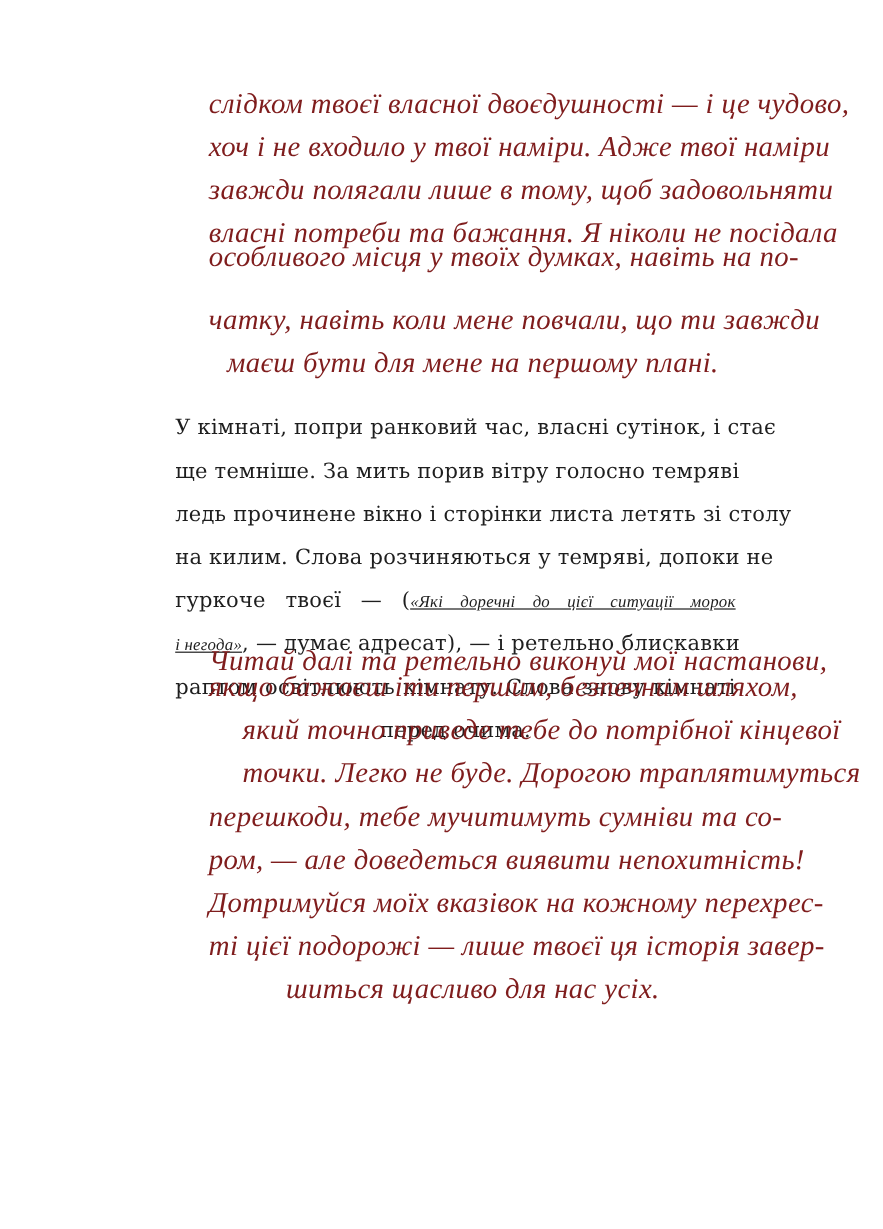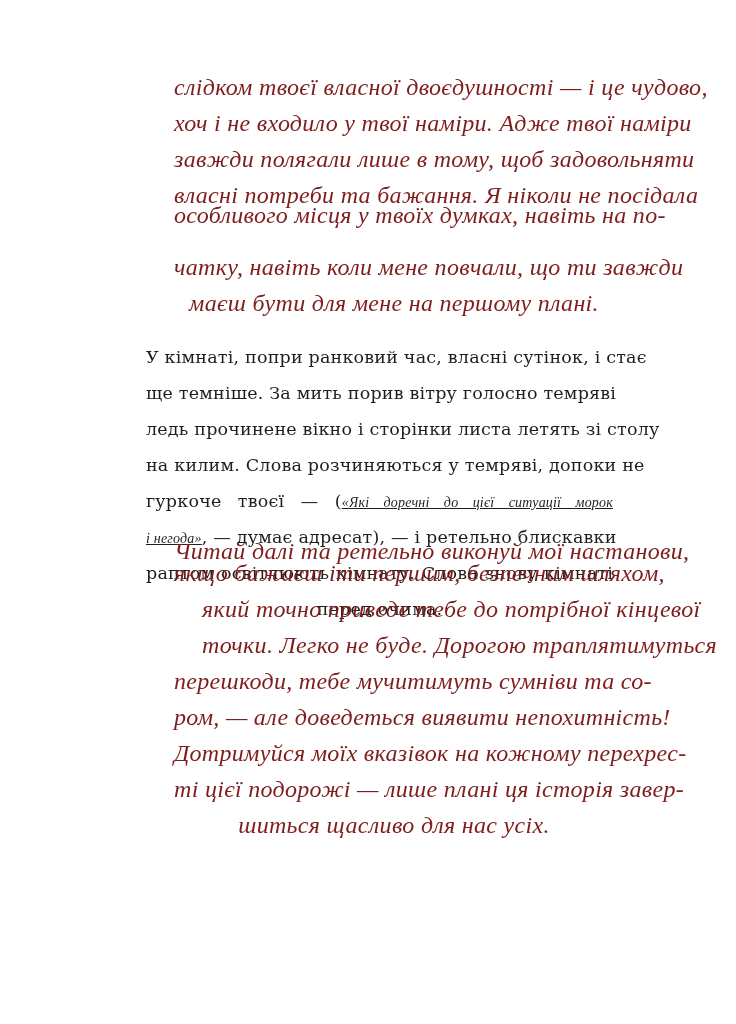--- a/index.html
+++ b/index.html
@@ -49,17 +49,17 @@
   </div>
 
   <div class="letter">
     <div class="line just" style="left:174px; top:519px; width:440px;margin-top:14px;">Читай далі та ретельно виконуй мої настанови,</div>
     <div class="line just" style="left:174px; top:555px; width:440px;">якщо бажаєш іти першим, безпечним шляхом,</div>
     <div class="line just" style="left:174px; top:591px; width:440px;margin-left:28px;">який точно приведе тебе до потрібної кінцевої</div>
     <div class="line just" style="left:174px; top:627px; width:440px;margin-left:28px;">точки. Легко не буде. Дорогою трапля­тимуться</div>
     <div class="line just" style="left:174px; top:663px; width:440px;">перешкоди, тебе мучитимуть сумніви та со-</div>
     <div class="line just" style="left:174px; top:699px; width:440px;">ром, — але доведеться виявити непохитність!</div>
     <div class="line just" style="left:174px; top:735px; width:440px;">Дотримуйся моїх вказівок на кожному перехрес-</div>
-    <div class="line just" style="left:174px; top:771px; width:440px;">ті цієї подорожі — лише плані ця історія завер-</div>
+    <div class="line just" style="left:174px; top:771px; width:440px;">ті цієї подорожі — лише твоєї ця історія завер-</div>
     <div class="line" style="left:174px; top:807px; width:440px;">шиться щасливо для нас усіх.</div>
   </div>
 
 </div>
 
 </body></html>

